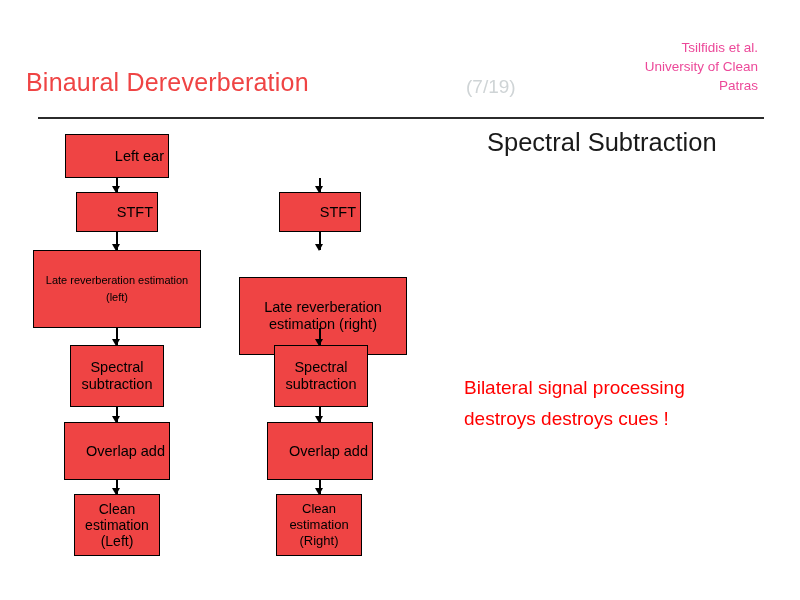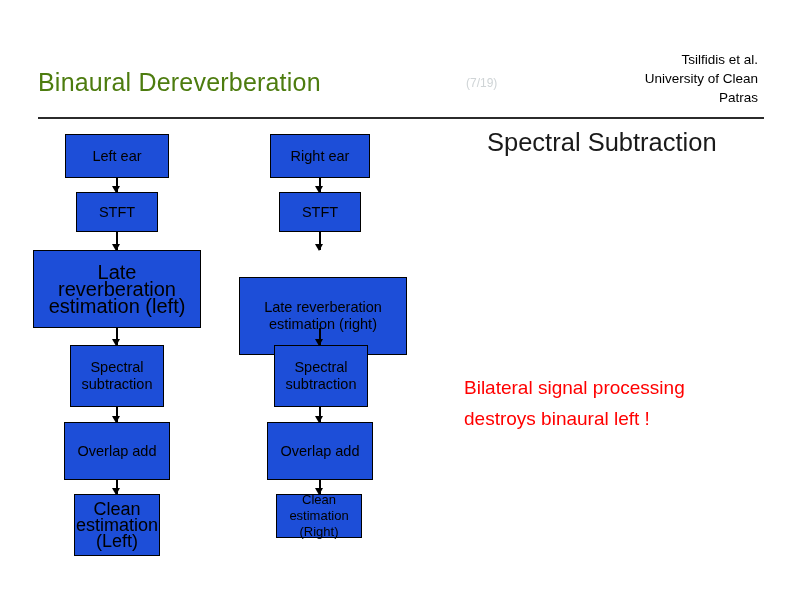--- a/index.html
+++ b/index.html
@@ -19,41 +19,40 @@
     height: 600px;
     background: #ffffff;
   }
 
   
   .affiliation {
     position: absolute;
     top: 38px;
     right: 42px;
     text-align: right;
-    color: #000000;
+    color: #ec4899;
     font-size: 13.5px;
     line-height: 19px;
-    margin-top: 12px;
   }
   .affiliation div {
     white-space: nowrap;
   }
   .slide-title {
     position: absolute;
-    left: 38px;
+    left: 26px;
     top: 68px;
     font-size: 25px;
-    color: #4d7c0f;
+    color: #ef4444;
     letter-spacing: 0.2px;
   }
   .slide-number {
     position: absolute;
     left: 466px;
     top: 76px;
-    font-size: 12px;
+    font-size: 19px;
     color: #cfd4d6;
   }
   .header-rule {
     position: absolute;
     left: 38px;
     top: 117px;
     width: 726px;
     height: 2px;
     background: #2b2b2b;
   }
@@ -82,25 +81,25 @@
   .flow {
     position: absolute;
     left: 0;
     top: 0;
     width: 460px;
     height: 600px;
   }
   .node {
     position: absolute;
     border: 1.6px solid #000000;
-    background: #1d4ed8;
+    background: #ef4444;
     box-sizing: border-box;
     display: flex;
     align-items: center;
-    justify-content: center;
+    justify-content: flex-end;
     text-align: center;
     color: #000000;
     line-height: 17px;
   }
   .node span {
     display: block;
     padding: 0 4px;
   }
   .arrow {
     position: absolute;
@@ -130,57 +129,54 @@
     <div>Patras</div>
   </div>
 
   <div class="slide-title">Binaural Dereverberation</div>
   <div class="slide-number">(7/19)</div>
   <div class="header-rule"></div>
 
   <div class="section-heading">Spectral Subtraction</div>
   <div class="callout">
     <span>Bilateral signal processing</span><br>
-    <span class="u">destroys</span><span> binaural left !</span>
+    <span class="u">destroys</span><span> destroys cues !</span>
   </div>
 
   <div class="flow">
 
     <div class="node" style="left:65px; top:134px; width:104px; height:44px; font-size:14.5px;">
       <span>Left ear</span>
     </div>
     <div class="arrow" style="left:116px; top:178px; height:14px;"></div>
 
     <div class="node" style="left:76px; top:192px; width:82px; height:40px; font-size:14.5px;">
       <span>STFT</span>
     </div>
     <div class="arrow" style="left:116px; top:232px; height:18px;"></div>
 
-    <div class="node" style="left:33px; top:250px; width:168px; height:78px; font-size:20px;">
+    <div class="node" style="left:33px; top:250px; width:168px; height:78px; font-size:11px;">
       <span>Late reverberation estimation (left)</span>
     </div>
     <div class="arrow" style="left:116px; top:328px; height:17px;"></div>
 
     <div class="node" style="left:70px; top:345px; width:94px; height:62px; font-size:14.5px;">
       <span>Spectral subtraction</span>
     </div>
     <div class="arrow" style="left:116px; top:407px; height:15px;"></div>
 
     <div class="node" style="left:64px; top:422px; width:106px; height:58px; font-size:14.5px;">
       <span>Overlap add</span>
     </div>
     <div class="arrow" style="left:116px; top:480px; height:14px;"></div>
 
-    <div class="node" style="left:74px; top:494px; width:86px; height:62px; font-size:18px; line-height:16px;">
+    <div class="node" style="left:74px; top:494px; width:86px; height:62px; font-size:14px; line-height:16px;">
       <span>Clean estimation (Left)</span>
     </div>
 
-    <div class="node" style="left:270px; top:134px; width:100px; height:44px; font-size:14.5px;">
-      <span>Right ear</span>
-    </div>
     <div class="arrow" style="left:319px; top:178px; height:14px;"></div>
 
     <div class="node" style="left:279px; top:192px; width:82px; height:40px; font-size:14.5px;">
       <span>STFT</span>
     </div>
     <div class="arrow" style="left:319px; top:232px; height:18px;"></div>
 
     <div class="node" style="left:239px; top:250px; width:168px; height:78px; font-size:14.5px;margin-top:27px;">
       <span>Late reverberation estimation (right)</span>
     </div>
@@ -189,18 +185,18 @@
     <div class="node" style="left:274px; top:345px; width:94px; height:62px; font-size:14.5px;">
       <span>Spectral subtraction</span>
     </div>
     <div class="arrow" style="left:319px; top:407px; height:15px;"></div>
 
     <div class="node" style="left:267px; top:422px; width:106px; height:58px; font-size:14.5px;">
       <span>Overlap add</span>
     </div>
     <div class="arrow" style="left:319px; top:480px; height:14px;"></div>
 
-    <div class="node" style="left:276px; top:494px; width:86px; height:44px; font-size:13px; line-height:16px;">
+    <div class="node" style="left:276px; top:494px; width:86px; height:62px; font-size:13px; line-height:16px;">
       <span>Clean estimation (Right)</span>
     </div>
 
   </div>
 </div>
 
 </body></html>

